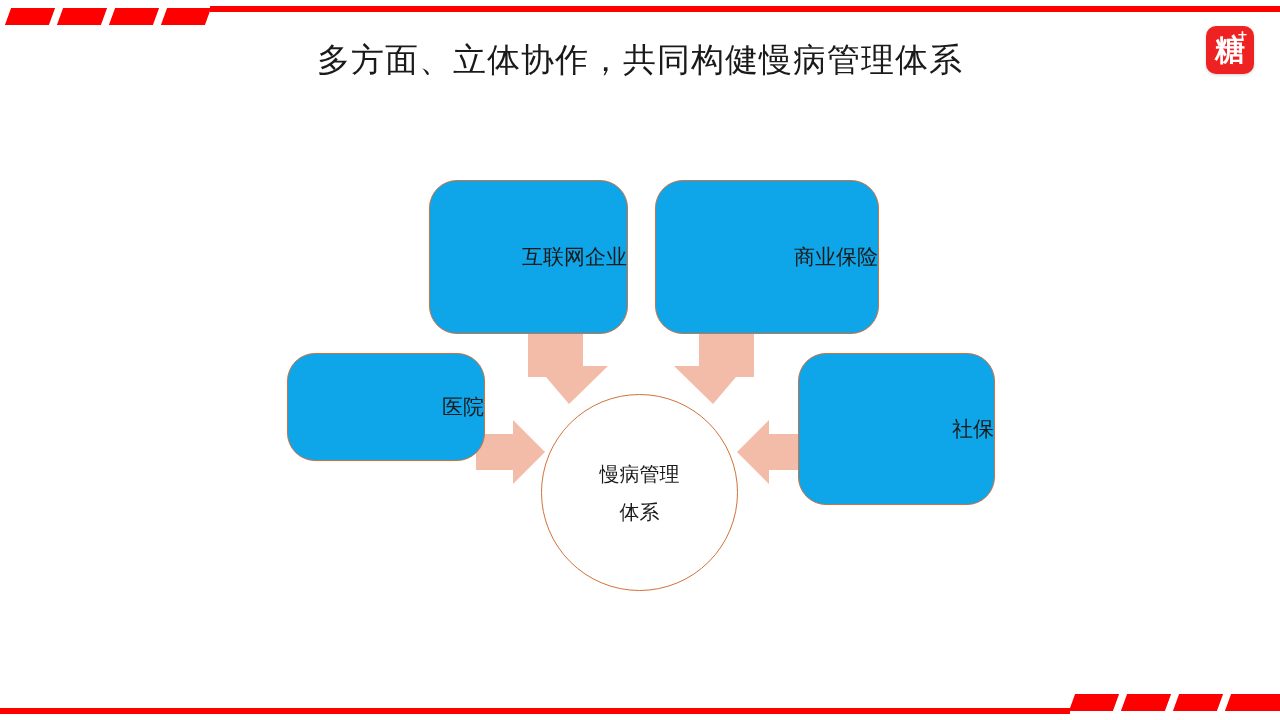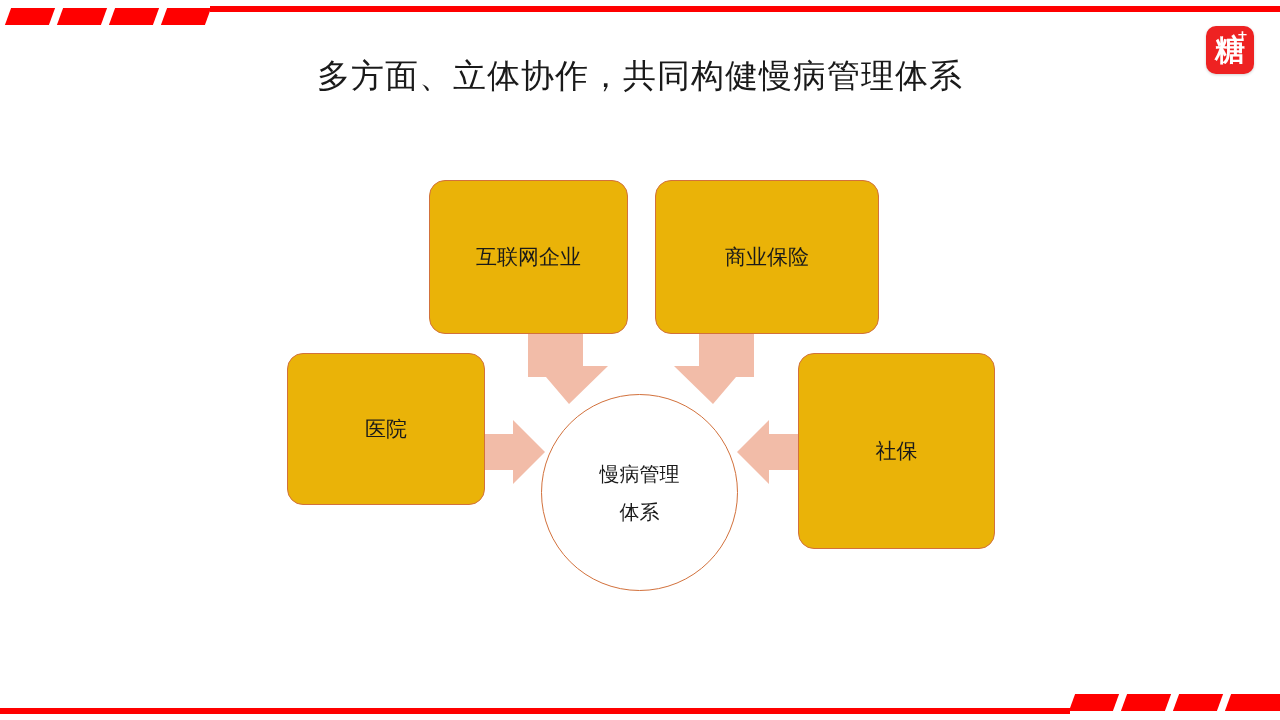--- a/index.html
+++ b/index.html
@@ -104,46 +104,45 @@
   .title {
     position: absolute;
     left: 0;
     top: 38px;
     width: 1280px;
     text-align: center;
     font-size: 33px;
     color: #1a1a1a;
     letter-spacing: 1px;
     white-space: nowrap;
-    margin-top: 16px;
   }
 
   
   .node-box {
     position: absolute;
     border: 1.6px solid #D2713C;
-    border-radius: 16px;
-    background: #eab308;
+    border-radius: 28px;
+    background: #0ea5e9;
     display: flex;
     align-items: center;
-    justify-content: center;
+    justify-content: flex-end;
     box-sizing: border-box;
     z-index: 3;
   }
   .node-label {
     font-size: 21px;
     color: #1a1a1a;
     line-height: 1.35;
     text-align: center;
   }
 
   .box-internet { left: 429px; top: 180px; width: 199px; height: 154px; }
   .box-insurance { left: 655px; top: 180px; width: 224px; height: 154px; }
-  .box-hospital { left: 287px; top: 353px; width: 198px; height: 152px; }
-  .box-social   { left: 798px; top: 353px; width: 197px; height: 196px; }
+  .box-hospital { left: 287px; top: 353px; width: 198px; height: 108px; }
+  .box-social   { left: 798px; top: 353px; width: 197px; height: 152px; }
 
   .hub-circle {
     position: absolute;
     left: 541px;
     top: 394px;
     width: 197px;
     height: 197px;
     border: 1.6px solid #D2713C;
     border-radius: 50%;
     background: #ffffff;

